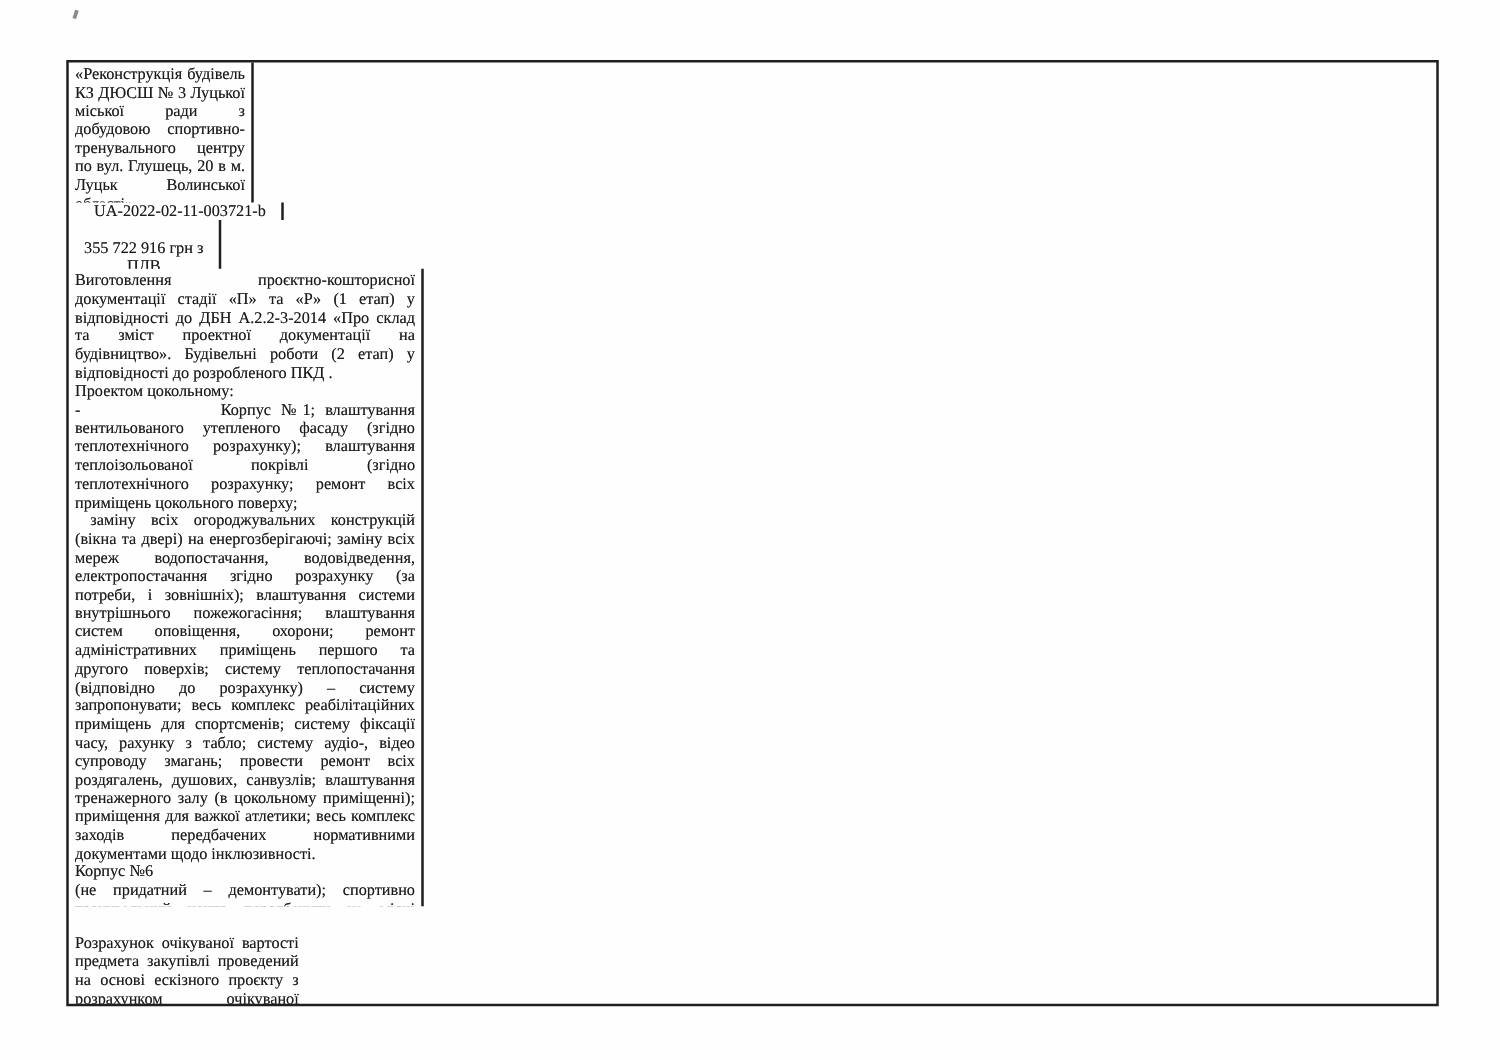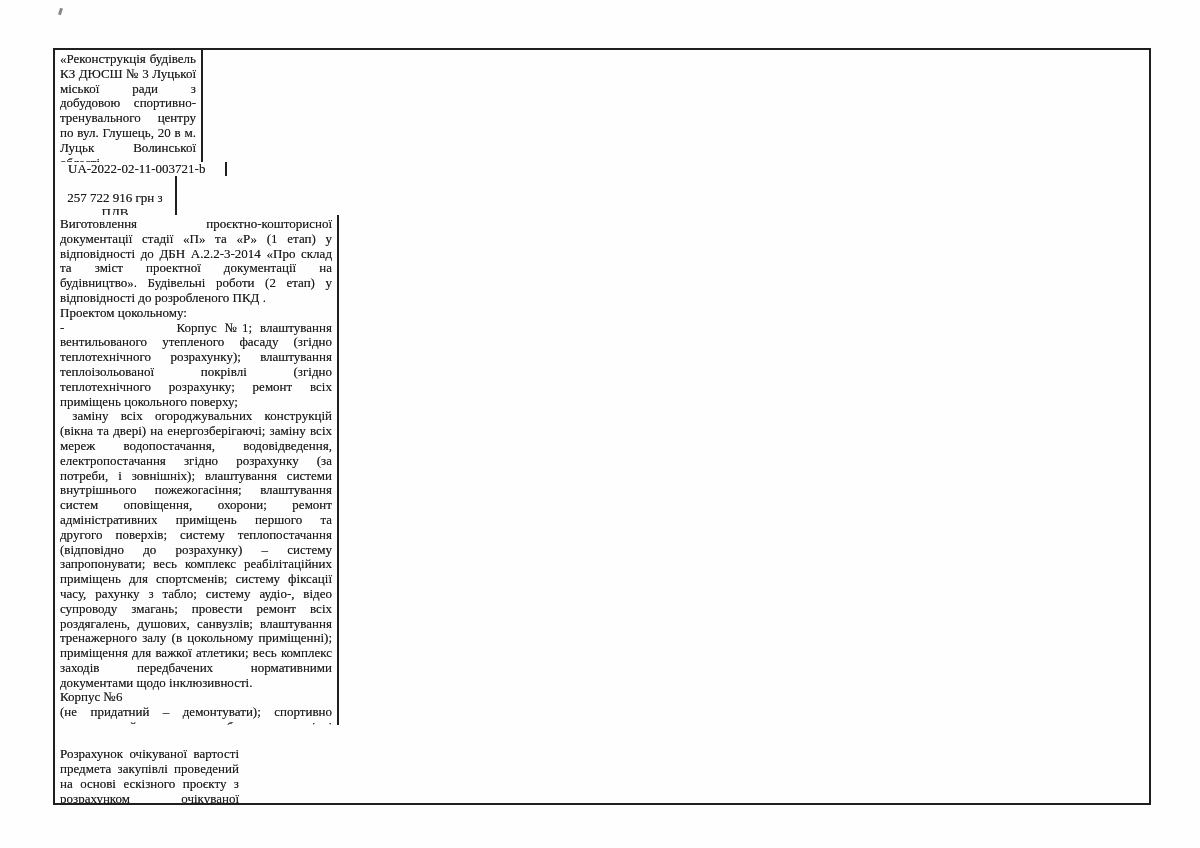--- a/index.html
+++ b/index.html
@@ -43,21 +43,21 @@
     padding: 2px 5px 2px 5px;
     overflow: hidden;
     font-size: 13px;
     line-height: 14.8px;
     text-align: justify;
     text-shadow: 0 0 0.35px rgba(0,0,0,0.55);
   }
   .cell:last-child { border-right: none; margin-top: 20px; }
   .cell p { margin: 0; }
   .col-subject      { width: 148px; }
-  .col-id           { width: 172px; display: flex; align-items: center; justify-content: flex-start; text-align: center; padding-left: 13px; }
+  .col-id           { width: 172px; display: flex; align-items: center; justify-content: center; text-align: center; padding-left: 13px; }
   .col-value        { width: 122px; text-align: center; padding-top: 15px; }
   .col-description  { width: 284px; }
   .col-funding      { width: 215px; }
   .col-basis        { width: 189px; }
 </style>
 </head>
 <body>
 
 <div class="page">
   <div class="scan-speck"></div>
@@ -67,21 +67,21 @@
     <div class="cell col-subject">
         <p>«Реконструкція будівель КЗ ДЮСШ № 3 Луцької міської ради з добудовою спортивно-тренувального центру по вул. Глушець, 20 в м. Луцьк Волинської області»</p>
         <p>(ДК021-2015: 45454000-4 — Реконструкція)</p>
       </div>
 
     <div class="cell col-id">
       <p>UA-2022-02-11-003721-b</p>
     </div>
 
     <div class="cell col-value">
-      <p>257 722 916  грн з ПДВ</p>
+      <p>355 722 916  грн з ПДВ</p>
     </div>
 
     <div class="cell col-description">
         <p>Виготовлення проєктно-кошторисної документації  стадії «П» та «Р»  (1 етап) у відповідності до ДБН А.2.2-3-2014 «Про склад та зміст проектної документації на будівництво».  Будівельні роботи (2 етап) у відповідності до розробленого ПКД .</p>
         <p>Проектом цокольному:</p>
         <p>-&nbsp;&nbsp;&nbsp;&nbsp;&nbsp;&nbsp;&nbsp;&nbsp;&nbsp;&nbsp;&nbsp;&nbsp;&nbsp; Корпус №1; влаштування вентильованого утепленого фасаду (згідно теплотехнічного розрахунку); влаштування теплоізольованої покрівлі (згідно теплотехнічного розрахунку; ремонт всіх приміщень цокольного поверху;</p>
         <p>&nbsp;заміну всіх огороджувальних конструкцій (вікна та двері) на енергозберігаючі; заміну всіх мереж водопостачання, водовідведення, електропостачання згідно розрахунку (за потреби, і зовнішніх); влаштування системи внутрішнього пожежогасіння; влаштування систем оповіщення, охорони; ремонт адміністративних приміщень першого та другого поверхів; систему теплопостачання (відповідно до розрахунку) – систему запропонувати; весь комплекс реабілітаційних приміщень для спортсменів; систему фіксації часу, рахунку з табло; систему аудіо-, відео супроводу змагань; провести ремонт всіх роздягалень, душових, санвузлів; влаштування тренажерного залу (в цокольному приміщенні); приміщення для важкої атлетики; весь комплекс заходів передбачених нормативними документами щодо інклюзивності.</p>
         <p>Корпус №6</p>
         <p>(не придатний – демонтувати); спортивно тренувальний центр передбачити на місці «Корпусу №2»; можливість облаштування закритого переходу між корпусом №1 та спортивно-тренувальним центром; мережі під’єднати до мереж Корпусу №1 (теплопостачання, водопостачання, водовідведення, електропостачання); закритий зал для ігрових видів спорту з повним набором приміщень для функціонального використання (душові, тренерські тощо); фасади виконати в одному стилі з Корпусом №1; весь комплекс заходів, передбачених нормативними документами щодо</p>
       </div>

